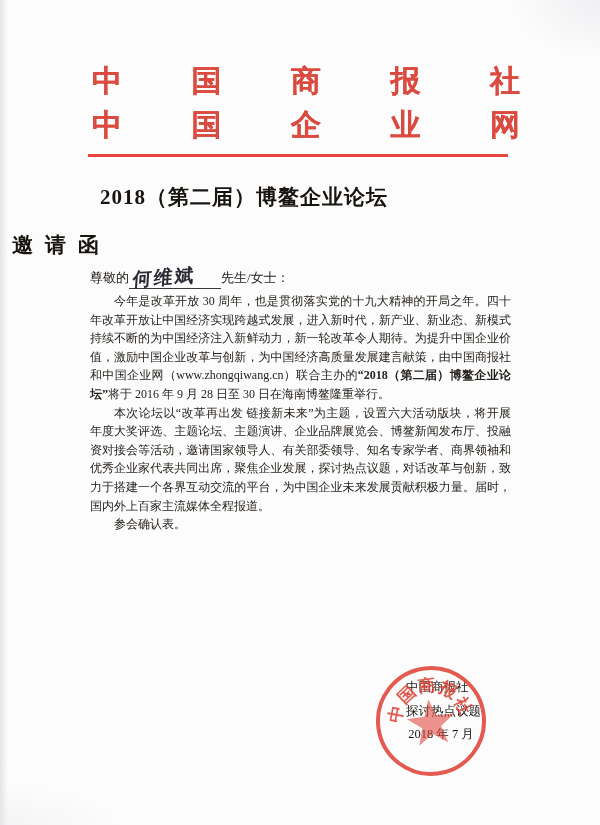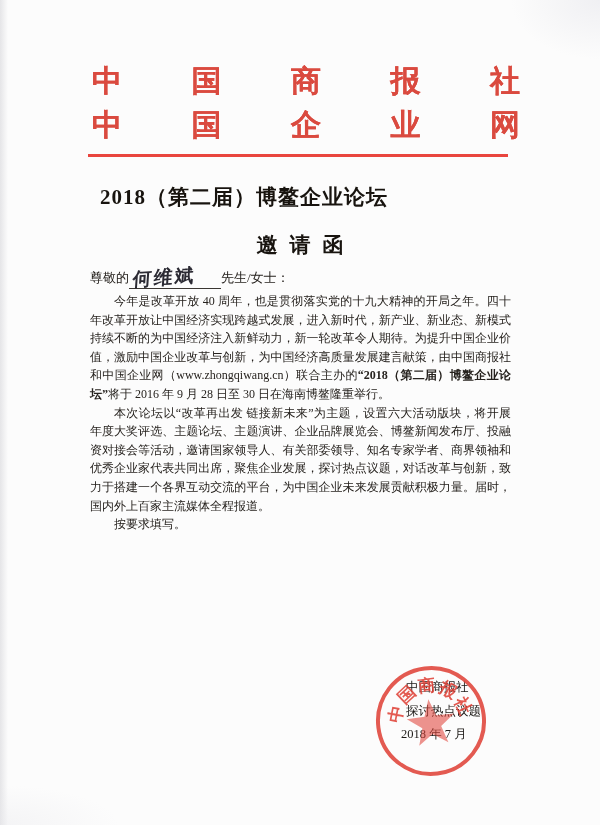--- a/index.html
+++ b/index.html
@@ -36,21 +36,21 @@
   .red-rule{
     position:absolute;left:88px;top:154px;width:420px;height:3px;
     background:#e9453e;border:none;margin:0;
   }
   
   .doc-title{
     position:absolute;left:0;top:183px;width:488px;text-align:center;
     font-size:21px;font-weight:700;color:#18140f;letter-spacing:1px;
   }
   .doc-subtitle{
-    position:absolute;left:0;top:231px;width:600px;text-align:center;
+    position:absolute;left:0;top:231px;width:600px;
     font-size:21px;font-weight:700;color:#18140f;
     letter-spacing:12px;text-indent:12px;
   }
   
   .body-block{
     position:absolute;left:90px;top:267px;width:421px;
     font-size:12px;line-height:18.6px;text-align:justify;
   }
   .salutation{height:25px;line-height:22px;font-size:13px;white-space:nowrap;}
   .name-line{
@@ -64,21 +64,21 @@
     font-family:"DejaVu Sans",sans-serif;
   }
   .body-block p{margin:0;text-indent:2em;}
   .body-block .b{font-weight:700;}
   
   .signature{
     position:absolute;left:406px;top:676px;
     font-size:12.5px;line-height:23.5px;color:#1c1916;font-weight:500;
     white-space:nowrap;
   }
-  .signature .sig-line:last-child{margin-left:-5px;}
+  .signature .sig-line:last-child{margin-left:-5px;text-align:center;}
   .seal{
     position:absolute;left:371px;top:661px;width:120px;height:120px;
     opacity:.88;transform:rotate(-7deg);pointer-events:none;
   }
 </style>
 </head>
 <body>
 
 <div class="page">
   <div class="scan-edge-left"></div>
@@ -102,23 +102,23 @@
   <hr class="red-rule">
 
   <div class="doc-title">2018（第二届）博鳌企业论坛</div>
   <div class="doc-subtitle">邀请函</div>
 
   <div class="body-block">
     <div class="salutation">
       <span>尊敬的</span><span class="name-line"><span class="hand-name">何维斌</span></span><span>先生/女士：</span>
     </div>
     <div id="paragraphs">
-        <p><span>今年是改革开放 40 周年，也是贯彻落实党的十九大精神的开局之年。四十年改革开放让中国经济实现跨越式发展，进入新时代，新产业、新业态、新模式持续不断的为中国经济注入新鲜动力，新一轮改革令人期待。为提升中国企业价值，激励中国企业改革与创新，为中国经济高质量发展建言献策，由中国商报社和中国企业网（www.zhongqiwang.cn）联合主办的</span><span class="b">“2018（第二届）博鳌企业论坛”</span><span>将于 2016 年 9 月 28 日至 30 日在海南博鳌隆重举行。</span></p>
+        <p><span>今年是改革开放 30 周年，也是贯彻落实党的十九大精神的开局之年。四十年改革开放让中国经济实现跨越式发展，进入新时代，新产业、新业态、新模式持续不断的为中国经济注入新鲜动力，新一轮改革令人期待。为提升中国企业价值，激励中国企业改革与创新，为中国经济高质量发展建言献策，由中国商报社和中国企业网（www.zhongqiwang.cn）联合主办的</span><span class="b">“2018（第二届）博鳌企业论坛”</span><span>将于 2016 年 9 月 28 日至 30 日在海南博鳌隆重举行。</span></p>
         <p><span>本次论坛以“改革再出发 链接新未来”为主题，设置六大活动版块，将开展年度大奖评选、主题论坛、主题演讲、企业品牌展览会、博鳌新闻发布厅、投融资对接会等活动，邀请国家领导人、有关部委领导、知名专家学者、商界领袖和优秀企业家代表共同出席，聚焦企业发展，探讨热点议题，对话改革与创新，致力于搭建一个各界互动交流的平台，为中国企业未来发展贡献积极力量。届时，国内外上百家主流媒体全程报道。</span></p>
-        <p><span>按要求填写。</span></p>
+        <p><span>参会确认表。</span></p>
       </div>
   </div>
 
   <div class="signature" id="signature">
       <div class="sig-line">中国商报社</div>
       <div class="sig-line">探讨热点议题</div>
       <div class="sig-line">2018 年 7 月</div>
     </div>
 
   <svg class="seal" id="seal" viewBox="0 0 120 120">

